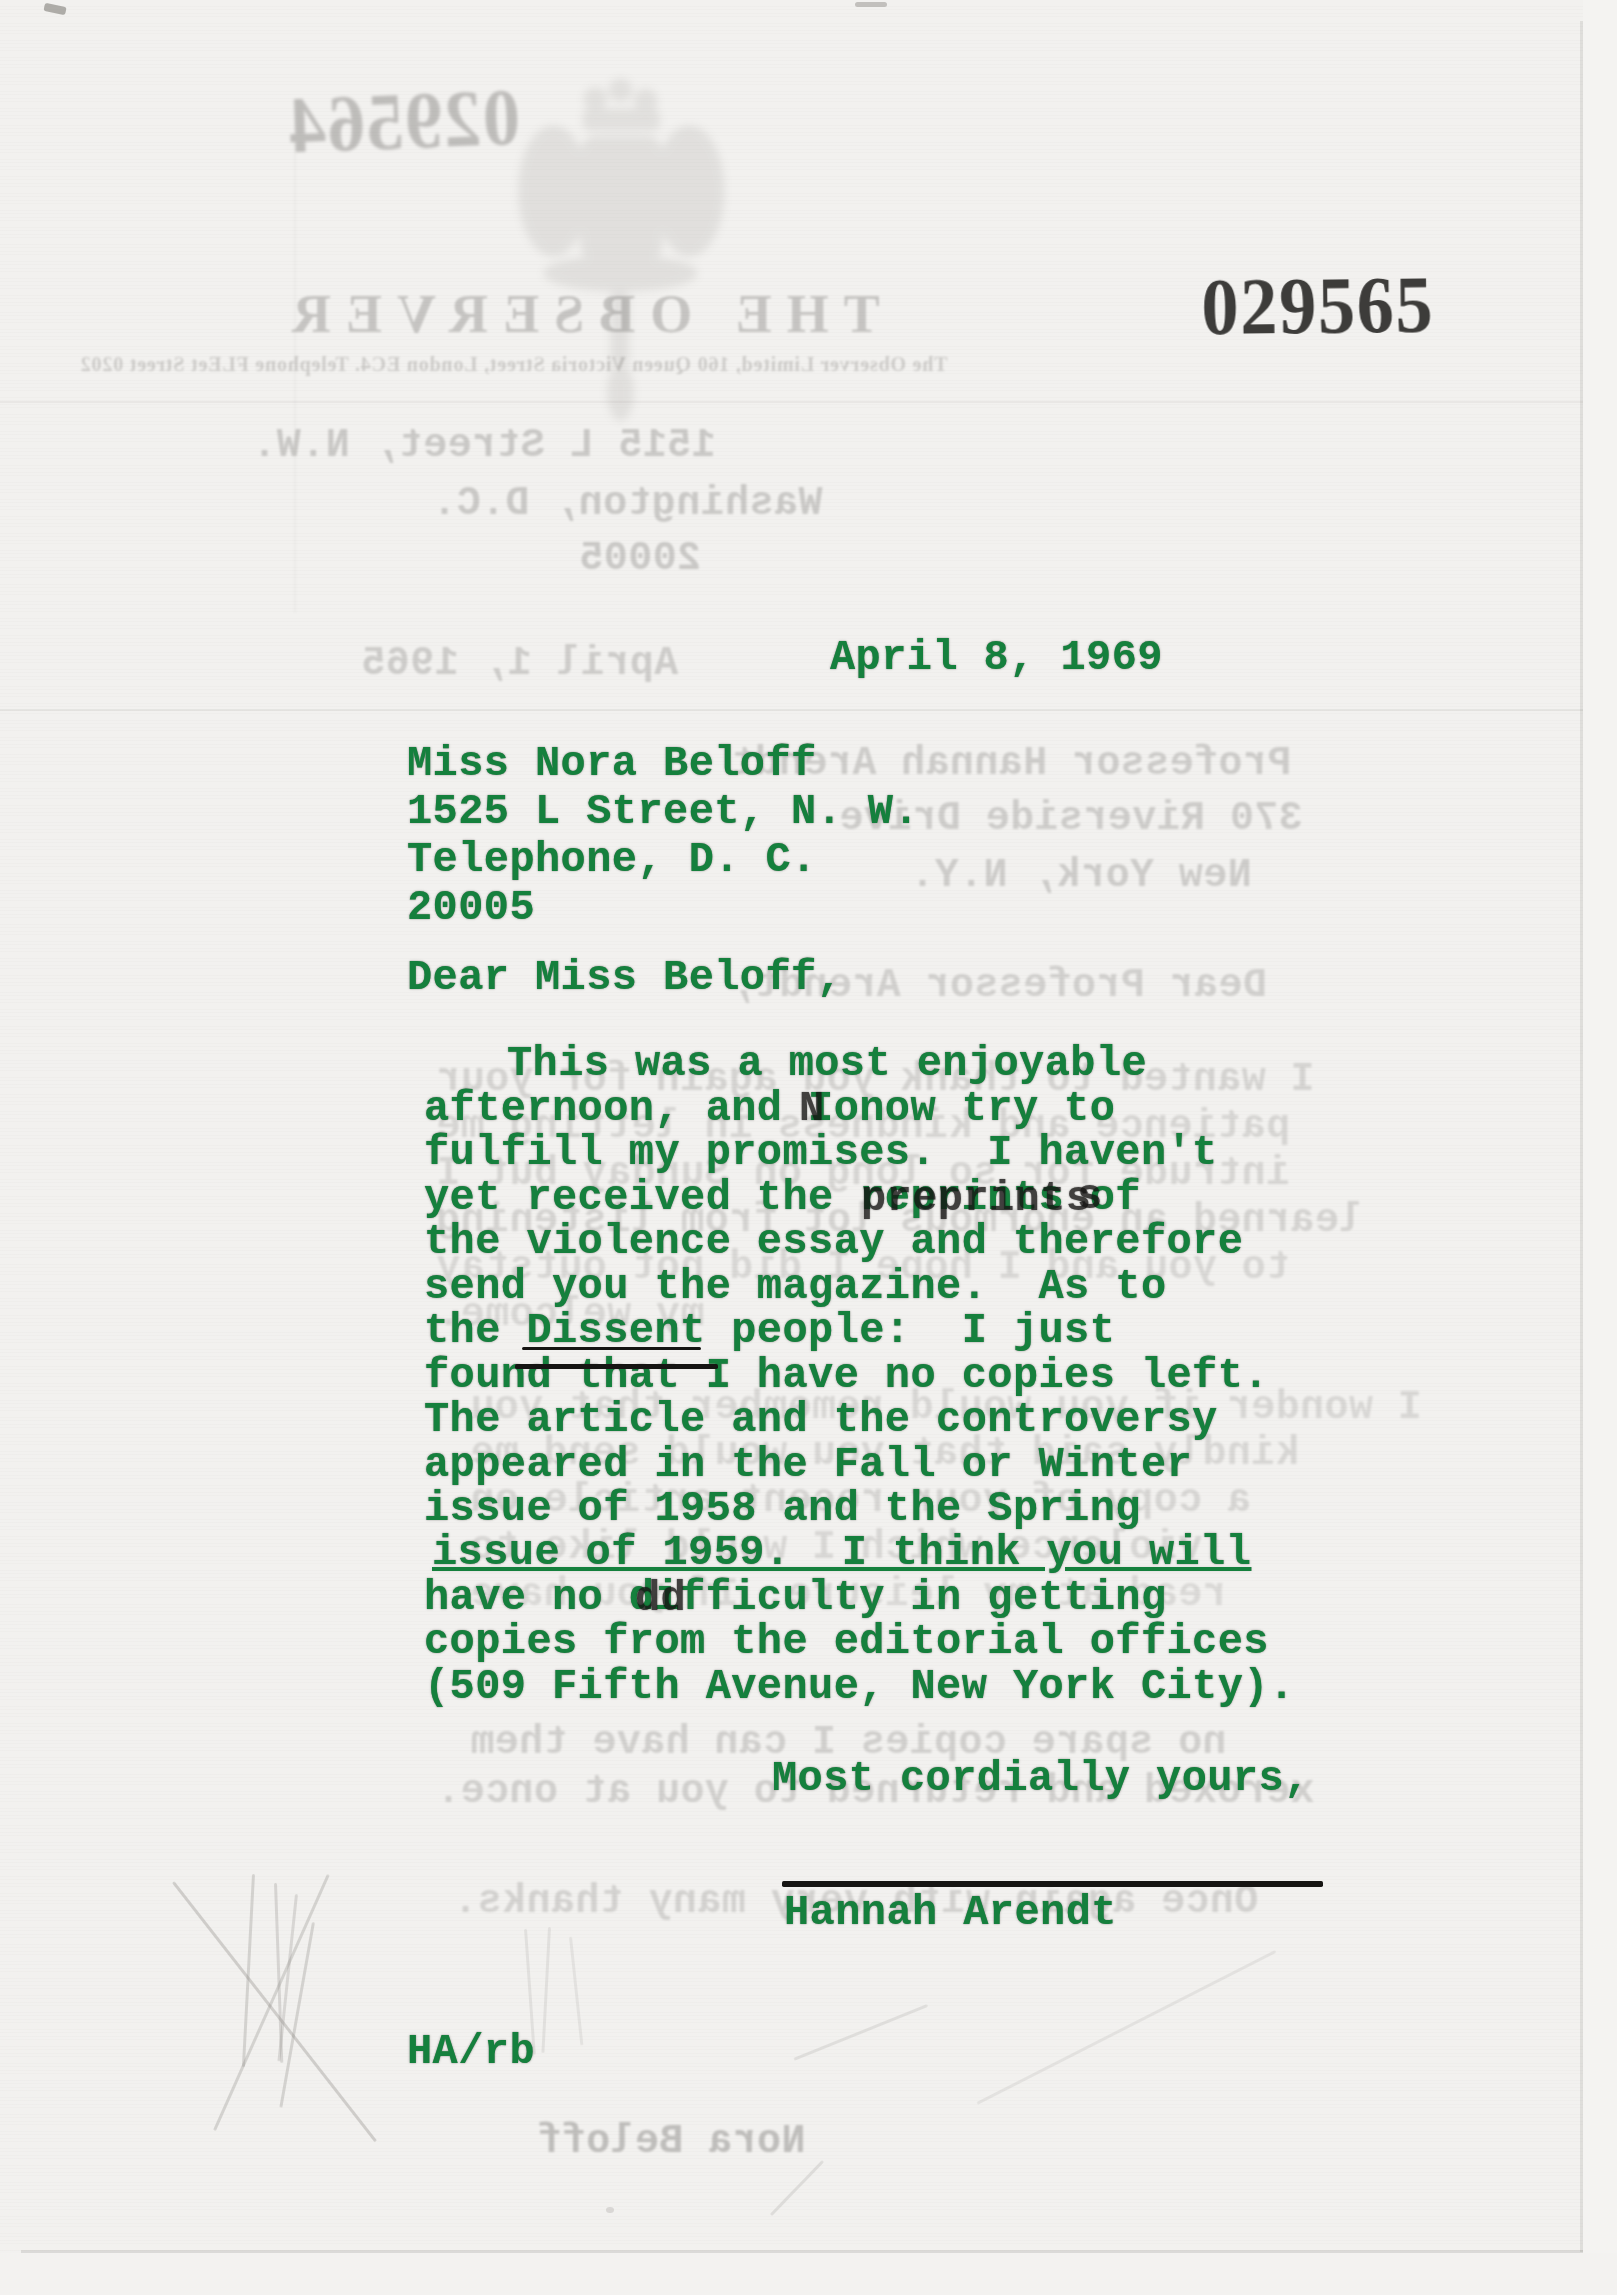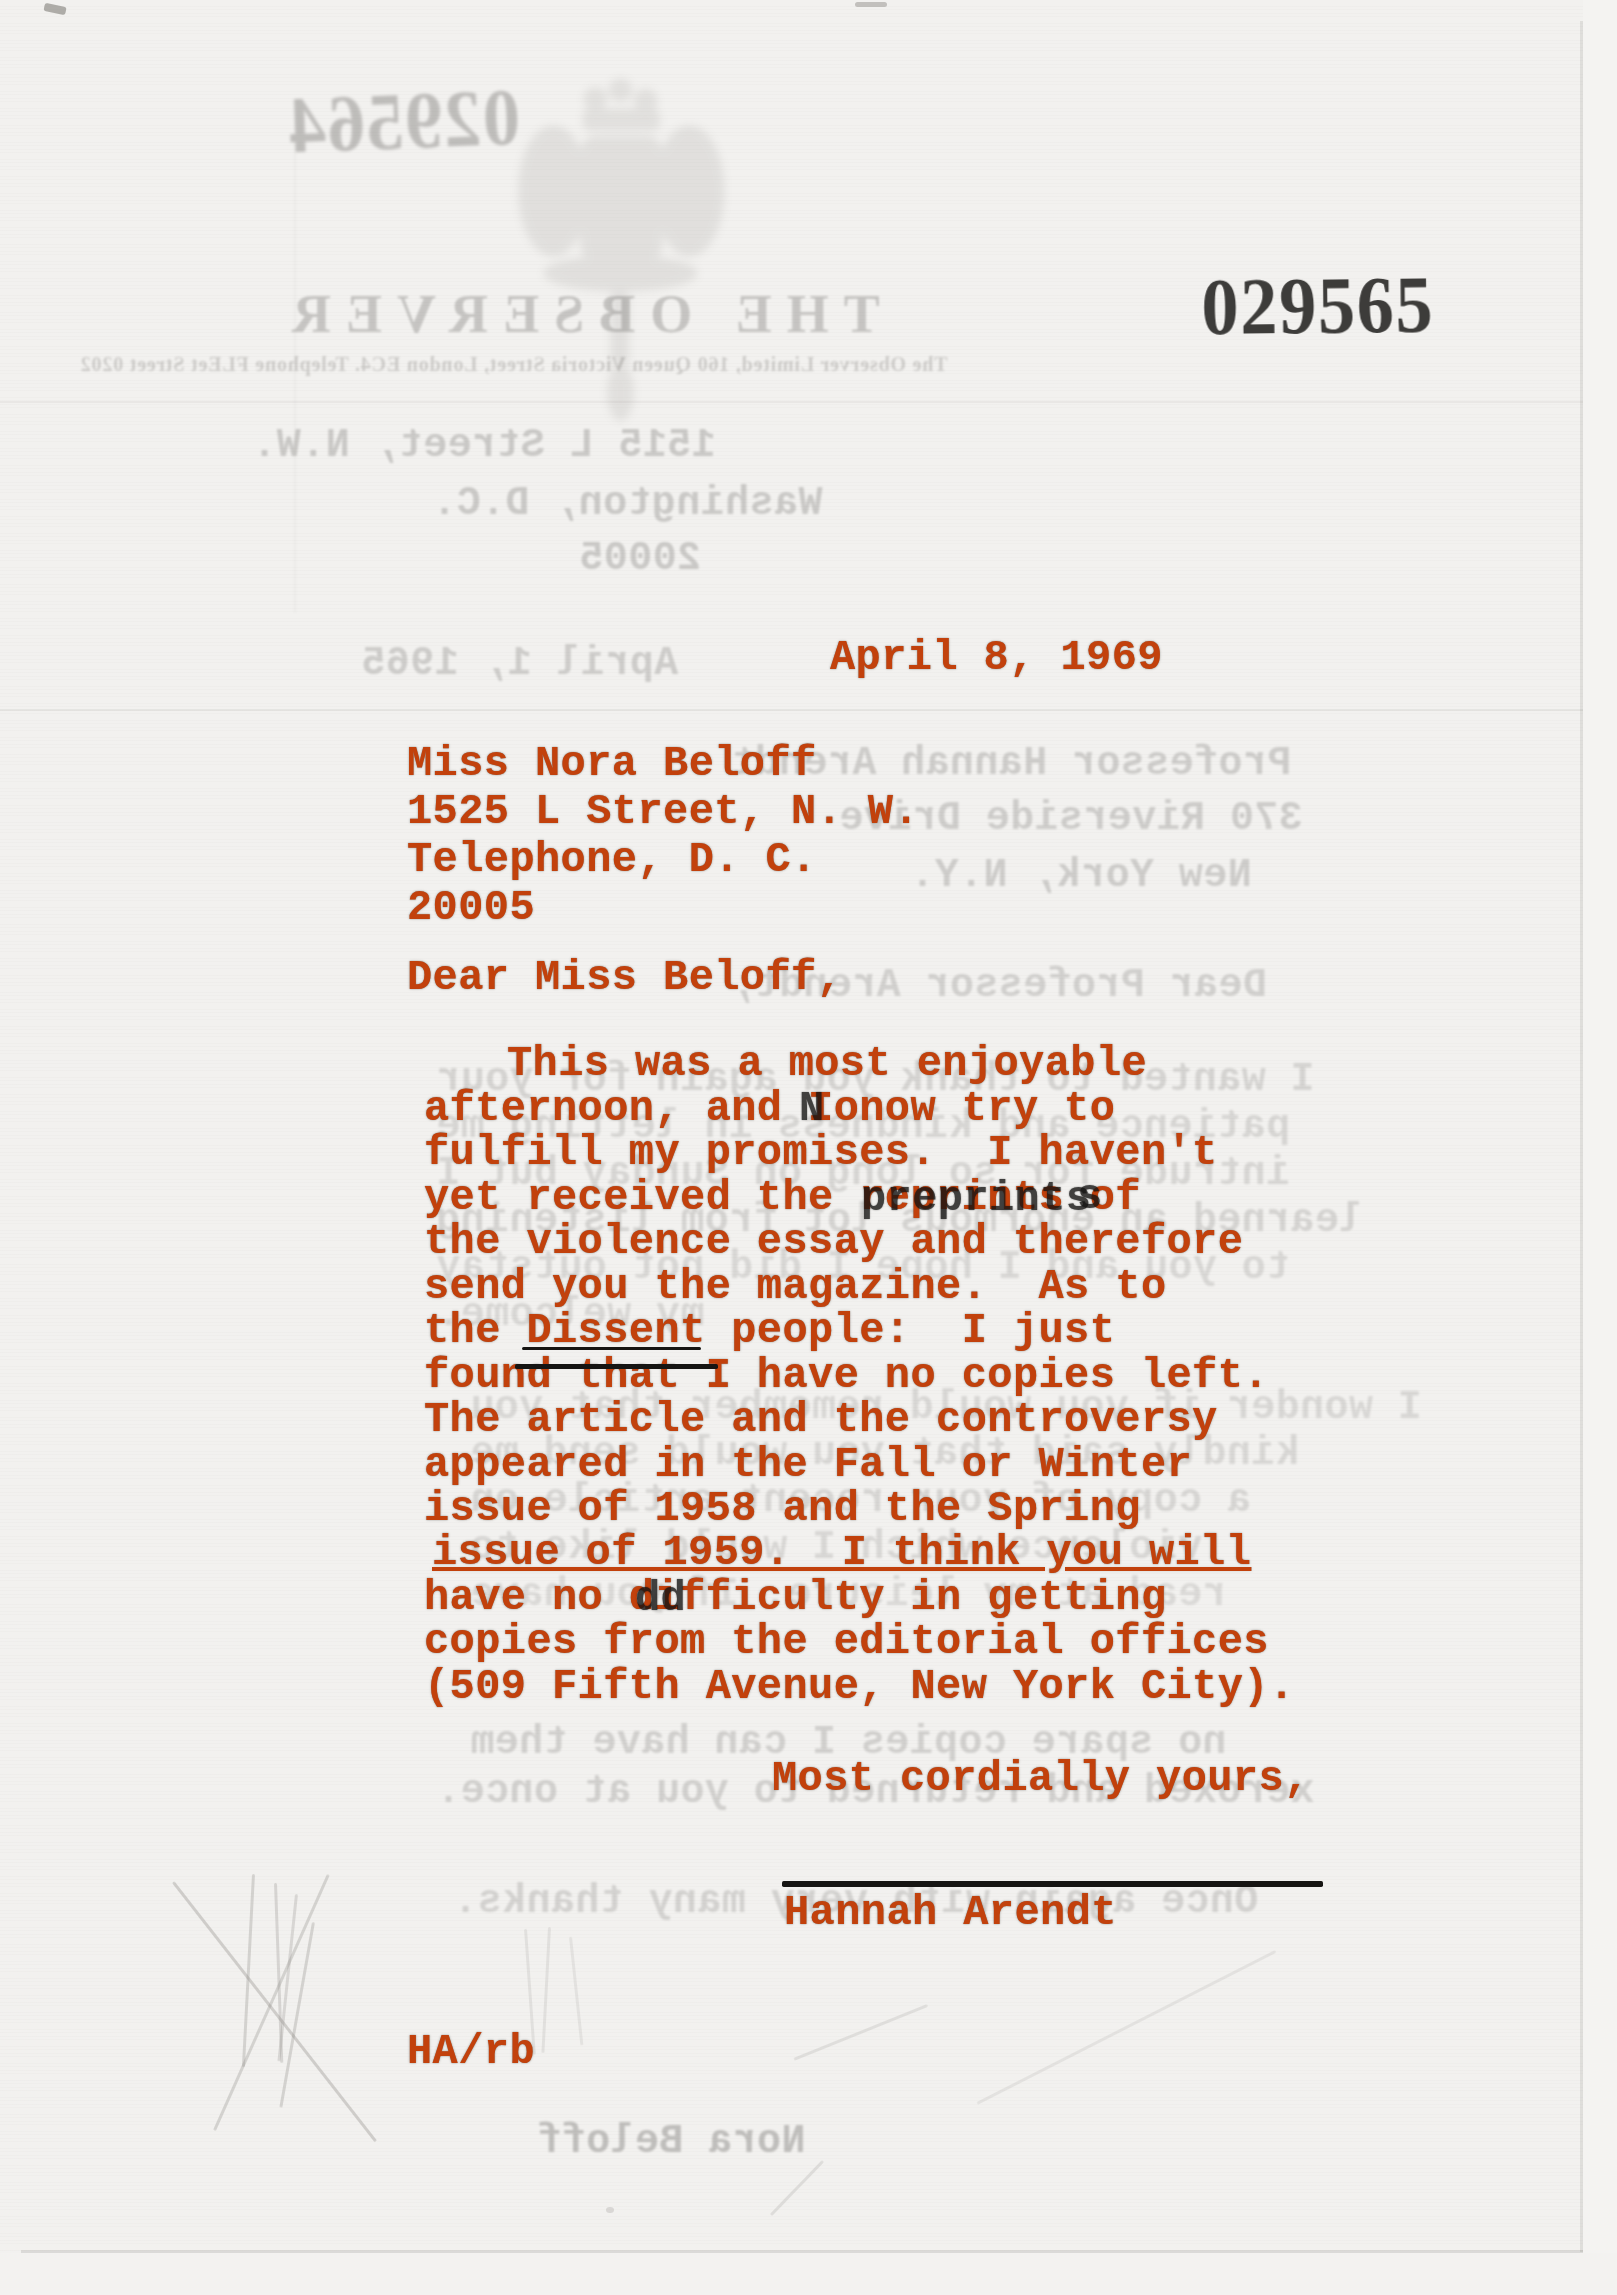--- a/index.html
+++ b/index.html
@@ -9,21 +9,21 @@
     font-family:"Liberation Mono","DejaVu Sans Mono",monospace;
   }
   .page::before{
     content:"";position:absolute;inset:0;pointer-events:none;
     background:repeating-linear-gradient(0deg, rgba(110,100,90,.022) 0 0.8px, transparent 0.8px 3.4px);
   }
   
   .tline{
     position:absolute;white-space:pre;
     font:700 42px/44px "Liberation Mono","DejaVu Sans Mono",monospace;
-    color:#c2410c;letter-spacing:0.4px;
+    color:#15803d;letter-spacing:0.4px;
     text-shadow:0 0 1.3px rgba(32,30,26,.55), 0 0 3.4px rgba(32,30,26,.12);
   }
   .tline.ovr{color:#151413;opacity:.8;filter:blur(0.5px);text-shadow:0 0 1.7px rgba(0,0,0,.6);}
   
   #ghost .tline{
     font-size:40px;color:#3e3c39;font-weight:700;text-shadow:none;
     transform:scaleX(-1);filter:blur(1.1px);
   }
   #masthead{
     position:absolute;left:277px;top:287px;white-space:nowrap;

